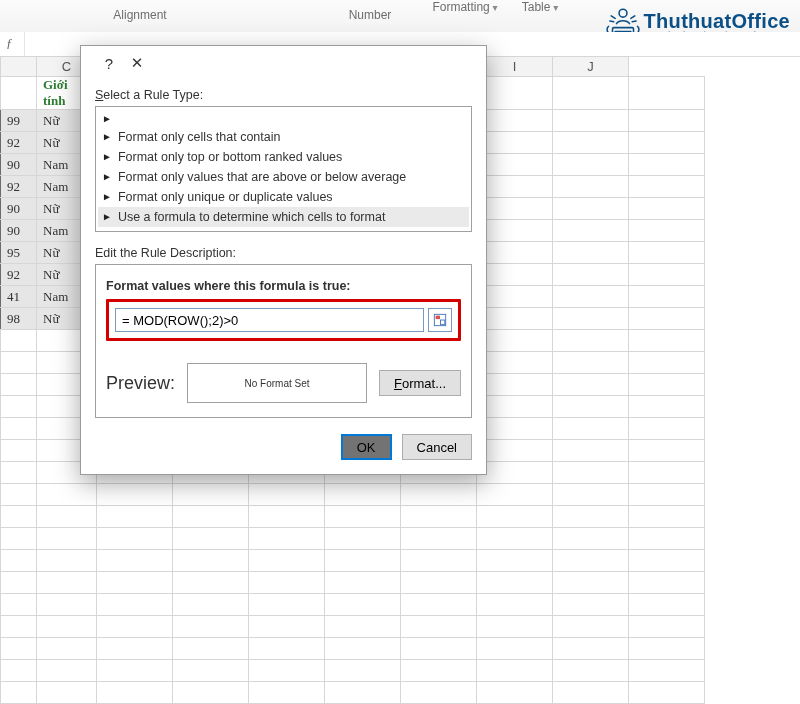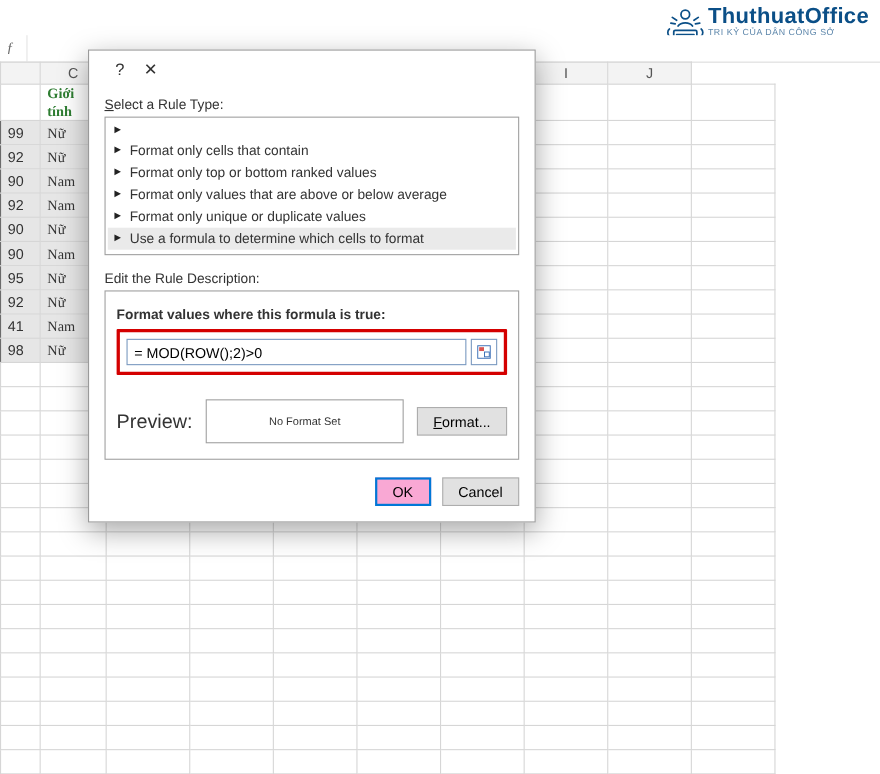--- a/index.html
+++ b/index.html
@@ -32,21 +32,21 @@
   
   .sheet{position:absolute;left:0;top:56px;right:0;bottom:0;}
   table.grid{border-collapse:collapse;table-layout:fixed;}
   table.grid th,table.grid td{border:1px solid #d6d6d6;height:22px;padding:0 6px;text-align:left;font-size:13px;box-sizing:border-box;}
   table.grid th{background:#f3f3f3;color:#555;font-weight:normal;text-align:center;height:20px;}
   col.b{width:36px;}
   col.c{width:60px;}
   col.other{width:76px;}
   td.hdr{font-weight:bold;color:var(--header-green);font-family:"Times New Roman",serif;font-size:15px;}
   td.sel{background:var(--sel-fill);}
-  td.bnum{text-align:right;font-family:Liberation Sans, sans-serif;font-size:14px;margin-left:29px;}
+  td.bnum{text-align:right;font-family:Liberation Serif, serif;font-size:14px;margin-left:29px;}
   td.cv{font-family:"Times New Roman",serif;font-size:14px;}
 
   
   .dialog{
     position:absolute;left:80px;top:45px;width:405px;
     background:var(--dialog-bg);border:1px solid #9a9a9a;
     box-shadow:0 8px 24px rgba(0,0,0,.35);
   }
   .dlg-title{display:flex;align-items:center;height:34px;padding:0 10px 0 14px;font-size:13.5px;}
   .dlg-title .t{flex:1;}
@@ -74,33 +74,43 @@
   .rangepicker{
     width:22px;height:22px;border:1px solid #7a9ac0;display:flex;align-items:center;justify-content:center;background:#fff;cursor:pointer;
   }
   .rangepicker svg{width:14px;height:14px;}
   .preview-row{display:flex;align-items:center;gap:12px;margin-top:22px;}
   .preview-row .plabel{font-size:18px;min-width:54px;}
   .preview-box{flex:1;border:1px solid var(--border-dark);height:38px;display:flex;align-items:center;justify-content:center;color:#333;font-size:10px;}
   .btn{border:1px solid var(--btn-border);background:var(--btn-bg);height:26px;padding:0 14px;font-size:13px;cursor:pointer;}
   .btn u{text-decoration:underline;}
   .action-row{display:flex;justify-content:flex-end;gap:10px;margin-top:16px;}
-  .btn.primary{border:2px solid var(--ok-border);background:#f9a8d4;}
+  .btn.primary{border:2px solid var(--ok-border);background:#737373;}
 
   
-  .wm{position:absolute;right:10px;top:4px;display:flex;align-items:flex-start;color:var(--wm-blue);font-weight:700;}
+  .wm{position:absolute;right:10px;top:4px;display:flex;align-items:center;color:var(--wm-blue);font-weight:700;}
   .wm .big{font-size:20px;letter-spacing:.3px;}
   .wm .sub{display:block;font-size:8px;font-weight:400;color:#5b85aa;letter-spacing:.5px;margin-top:-2px;}
   .wm svg{width:42px;height:42px;}
 </style>
 </head>
 <body>
 
 <div class="stage">
 
+  <div class="ribbon">
+    <div class="chunk al">Alignment</div>
+    <div class="chunk nu">Number</div>
+    <div class="chunk fm">
+      <span>Formatting</span><span class="chev"> ▾</span>
+    </div>
+    <div class="chunk tb">
+      <span>Table</span><span class="chev"> ▾</span>
+    </div>
+  </div>
 
   <div class="wm">
     <svg viewBox="0 0 64 64">
       <g fill="none" stroke="#0b4f87" stroke-width="2.4" stroke-linecap="round" stroke-linejoin="round">
         <circle cx="32" cy="14" r="6"></circle>
         <path d="M22 30c4-6 16-6 20 0"></path>
         <path d="M10 34c-3 2-3 8 0 10M54 34c3 2 3 8 0 10"></path>
         <rect x="16" y="36" width="32" height="20" rx="2"></rect>
         <path d="M20 42h24M20 46h24M20 50h14"></path>
         <path d="M14 18l6 4M50 18l-6 4M12 26l6 1M52 26l-6 1"></path>

